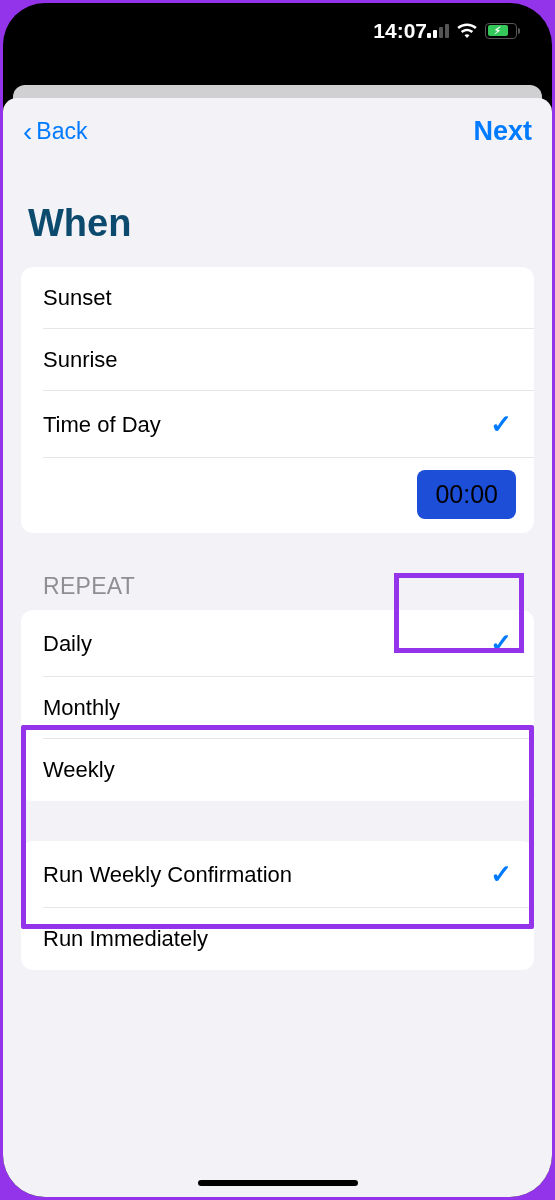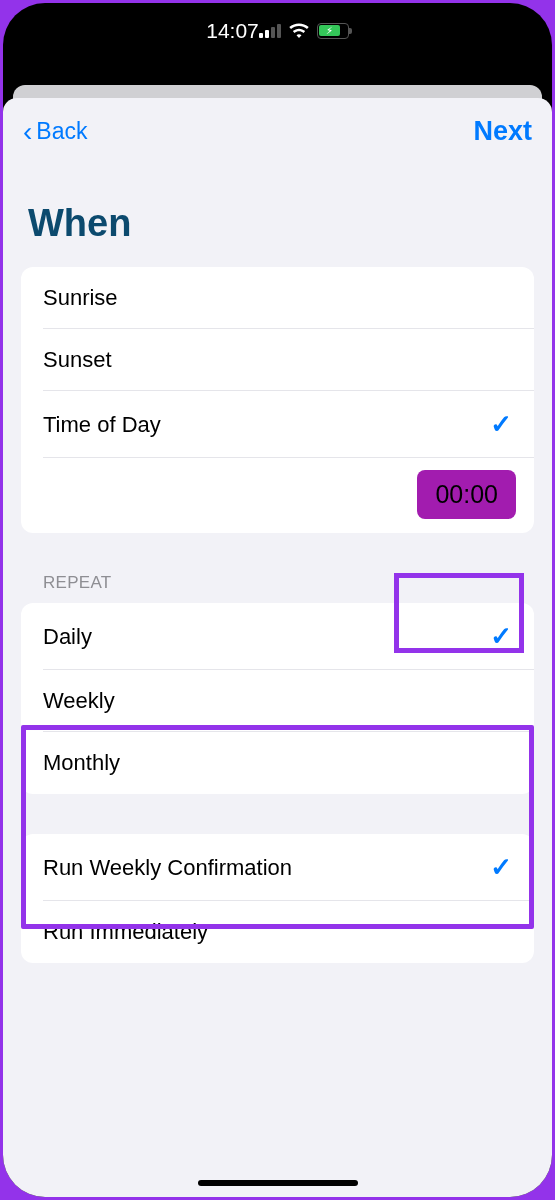--- a/index.html
+++ b/index.html
@@ -19,26 +19,26 @@
       width: 100%;
       height: 100%;
       background: #000;
       border-radius: 42px;
       overflow: hidden;
       position: relative;
     }
     .status-bar {
       height: 55px;
       display: flex;
-      justify-content: center;
+      justify-content: flex-end;
       align-items: center;
       padding: 0 35px;
       color: #fff;
       font-size: 21px;
-      font-weight: 400;
+      font-weight: 700;
     }
     .status-right {
       display: flex;
       align-items: center;
       gap: 8px;
     }
     .signal-bars {
       display: flex;
       align-items: flex-end;
       gap: 2px;
@@ -166,28 +166,28 @@
       color: #007aff;
       font-size: 26px;
       font-weight: 600;
     }
     .time-row {
       display: flex;
       justify-content: flex-end;
       padding: 12px 18px 14px;
     }
     .time-pill {
-      background: #a21caf;
+      background: #1d4ed8;
       border-radius: 8px;
       padding: 10px 18px;
       font-size: 25px;
       color: #000;
     }
     .section-header {
-      font-size: 17px;
+      font-size: 23px;
       color: #8e8e93;
       text-transform: uppercase;
       padding: 0 40px 10px;
       letter-spacing: 0.3px;
     }
     .highlight-box-time {
       position: absolute;
       border: 5px solid #9333ea;
       pointer-events: none;
       top: 475px;
@@ -248,46 +248,46 @@
         <span class="chevron-left">‹</span>
         <span>Back</span>
       </div>
       <div class="nav-next">Next</div>
     </div>
 
     <h1 class="page-title">When</h1>
 
     <div class="list-group">
       <div class="list-row">
+        <span>Sunset</span>
+      </div>
+      <div class="list-row">
         <span>Sunrise</span>
-      </div>
-      <div class="list-row">
-        <span>Sunset</span>
       </div>
       <div class="list-row">
         <span>Time of Day</span>
         <span class="checkmark">✓</span>
       </div>
       <div class="time-row">
         <div class="time-pill">00:00</div>
       </div>
     </div>
 
     <div class="section-header">Repeat</div>
 
     <div class="list-group">
       <div class="list-row">
         <span>Daily</span>
         <span class="checkmark">✓</span>
       </div>
       <div class="list-row">
+        <span>Monthly</span>
+      </div>
+      <div class="list-row">
         <span>Weekly</span>
-      </div>
-      <div class="list-row">
-        <span>Monthly</span>
       </div>
     </div>
 
     <div class="list-group">
       <div class="list-row">
         <span>Run Weekly Confirmation</span>
         <span class="checkmark">✓</span>
       </div>
       <div class="list-row">
         <span>Run Immediately</span>

